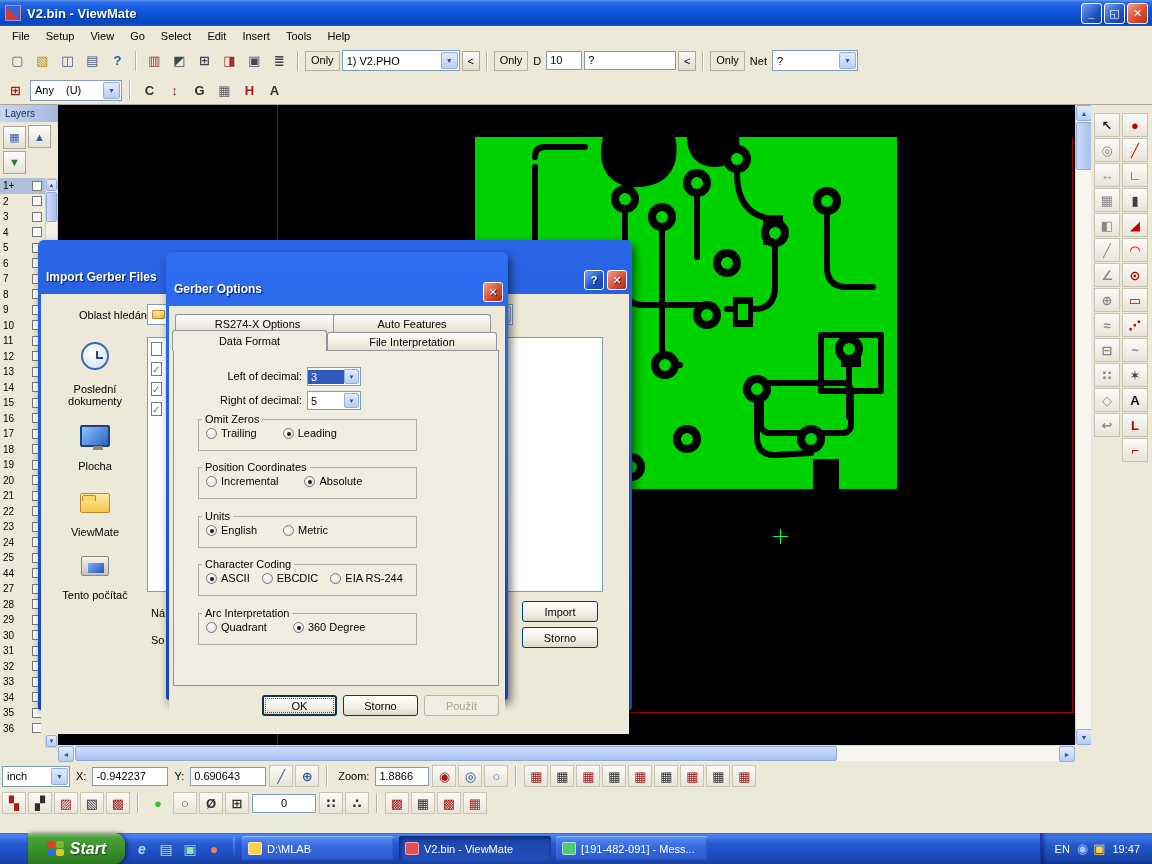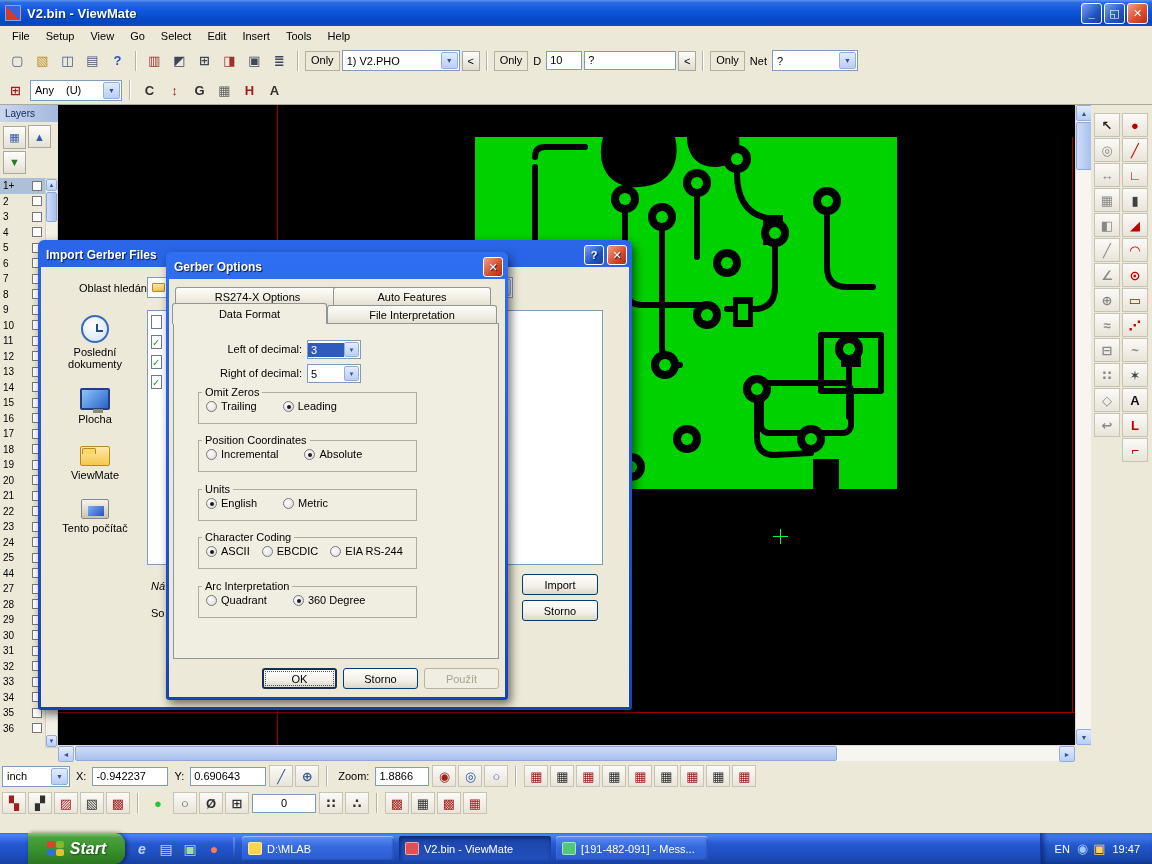--- a/index.html
+++ b/index.html
@@ -115,53 +115,53 @@
     background:linear-gradient(180deg,#4a86f0,#2258cc 40%,#15409e);border-left:1px solid #1638a0;
     box-shadow:inset 3px 0 4px rgba(5,25,90,.6);}
   .tray-icon{font-size:13px;font-weight:bold;}
 
   
   .dialog{position:absolute;border-radius:6px 6px 3px 3px;box-shadow:3px 4px 10px rgba(0,0,0,.55);padding:3px;}
   #import-dialog{left:38px;top:240px;width:594px;height:470px;z-index:30;
     background:linear-gradient(180deg,#2a66e8,#1544b8);}
   #gerber-dialog{left:166px;top:252px;width:342px;height:448px;z-index:40;
     background:linear-gradient(180deg,#2f6ff2,#1544b8);}
-  .dlg-title{height:24px;display:flex;align-items:center;color:#fff;font-weight:bold;font-size:12px;
-    padding:0 2px 0 5px;text-shadow:1px 1px 1px #00194a;}
+  .dlg-title{height:24px;display:flex;align-items:flex-start;color:#fff;font-weight:bold;font-size:12px;
+    padding:0 2px 0 5px;text-shadow:1px 1px 1px #00194a;margin-top:27px;}
   .dlg-btn{width:20px;height:20px;margin-left:3px;border:1px solid #fff;border-radius:3px;font-size:11px;
     font-weight:bold;color:#fff;display:flex;align-items:center;justify-content:center;flex:none;}
   .dlg-btn.help{background:linear-gradient(135deg,#7ba1ef,#2053c6 60%,#163f9e);}
   .dlg-btn.close{background:linear-gradient(135deg,#f0a088,#d84a28 60%,#a82d10);}
   .dlg-title .spacer{margin-left:auto;}
   .dlg-body{position:relative;background:#ece9d8;width:100%;height:calc(100% - 24px);}
 
   
   #lookin-label{left:38px;top:15px;}
   #lookin-combo{left:106px;top:10px;width:366px;position:absolute;}
   .mini-folder{width:13px;height:9px;background:linear-gradient(#ffe9a8,#f0c44a);border:1px solid #b8882a;border-radius:1px;margin-right:4px;}
   #places{left:6px;top:48px;width:96px;display:flex;flex-direction:column;align-items:center;gap:15px;position:absolute;}
-  .place{display:flex;flex-direction:column;align-items:center;gap:3px;width:96px;}
+  .place{display:flex;flex-direction:column;align-items:center;gap:13px;width:96px;}
   .place-label{text-align:center;line-height:12px;}
   .place-icon{width:32px;height:28px;position:relative;}
   .pi-recent{border-radius:50%;width:28px;height:28px;margin:0 auto;border:2px solid #3a6ab8;background:radial-gradient(circle at 40% 35%,#fff,#cfe0f8);}
   .pi-recent::before{content:"";position:absolute;left:13px;top:7px;width:2px;height:8px;background:#244a8c;}
   .pi-recent::after{content:"";position:absolute;left:13px;top:13px;width:7px;height:2px;background:#244a8c;}
   .pi-desktop{width:30px;height:22px;margin:3px auto 0;border:2px solid #24407c;border-radius:2px;background:linear-gradient(135deg,#8cc6f8,#2a62c8);}
   .pi-desktop::after{content:"";position:absolute;left:11px;bottom:-5px;width:10px;height:4px;background:#8c8878;}
   .pi-documents{width:30px;height:20px;margin:6px auto 0;background:linear-gradient(#ffe9a8,#f4c84a);border:1px solid #b8882a;border-radius:2px;}
   .pi-documents::before{content:"";position:absolute;left:1px;top:1px;width:12px;height:5px;background:#f8d86a;border:1px solid #b8882a;border-bottom:none;border-radius:2px 2px 0 0;}
   .pi-computer{width:28px;height:20px;margin:3px auto 0;background:linear-gradient(#f6f4ee,#c8c4b4);border:1px solid #888;border-radius:2px;}
   .pi-computer::before{content:"";position:absolute;left:6px;top:6px;width:16px;height:10px;background:linear-gradient(135deg,#7ab0f4,#2a52b8);}
   .pi-network{width:26px;height:26px;margin:1px auto 0;border-radius:50%;border:2px solid #204a98;background:radial-gradient(circle at 38% 32%,#bfe0ff,#3a7ad8);}
   .pi-network::after{content:"";position:absolute;left:2px;top:12px;width:22px;height:2px;background:rgba(10,50,120,.55);}
   #file-list{left:106px;top:43px;width:456px;height:255px;background:#fff;border:1px solid #7f9db9;position:absolute;}
   #file-icons{position:absolute;left:3px;top:4px;display:flex;flex-direction:column;gap:6px;}
   .doc-icon{width:11px;height:14px;background:#fff;border:1px solid #6a7a92;position:relative;}
   .doc-check{position:absolute;left:0px;top:1px;color:#18a018;font-size:10px;font-weight:bold;}
-  #fname-label{left:110px;top:313px;font-style:italic;}
+  #fname-label{left:110px;top:313px;}
   #ftype-label{left:110px;top:340px;}
   .xp-btn{border:1px solid #003c74;border-radius:3px;background:linear-gradient(#fefefc,#f2f0e8 60%,#dcd8c8);
     font-size:11px;display:flex;align-items:center;justify-content:center;}
   #import-btn{left:481px;top:307px;width:76px;height:21px;position:absolute;}
   #storno-btn{left:481px;top:333px;width:76px;height:21px;position:absolute;}
 
   
   .tab{position:absolute;height:19px;display:flex;align-items:center;justify-content:center;font-size:11px;
     background:linear-gradient(#fdfdfb,#f0ede0 60%,#e2ded0);border:1px solid #8f9598;border-bottom:none;border-radius:3px 3px 0 0;}
   #tab-rs274{left:6px;top:8px;width:165px;z-index:1;}

